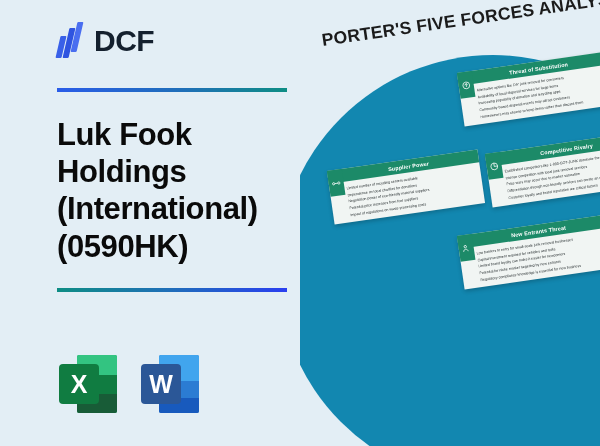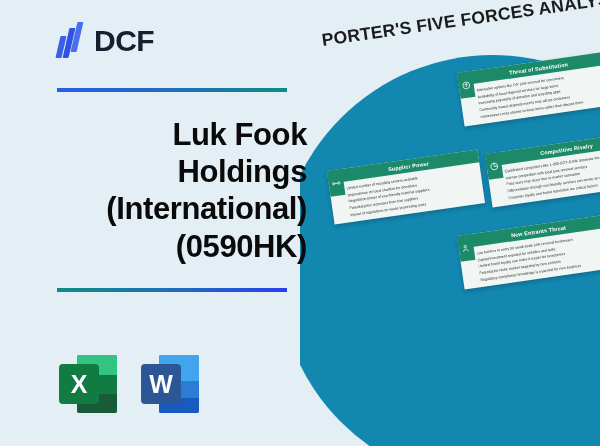--- a/index.html
+++ b/index.html
@@ -61,21 +61,20 @@
 
   #company-title {
     position: absolute;
     left: 28px; top: 116px;
     width: 250px;
     font-size: 31px;
     font-weight: bold;
     line-height: 1.20;
     color: #0a0a0a;
     letter-spacing: -0.4px;
-    text-align: right;
   }
 
   #rule-bottom {
     position: absolute;
     left: 28px; top: 288px;
     width: 230px; height: 4px;
     background: linear-gradient(90deg, #0e8d84 0%, #1f6fb8 48%, #2a3ff0 100%);
   }
 
   

